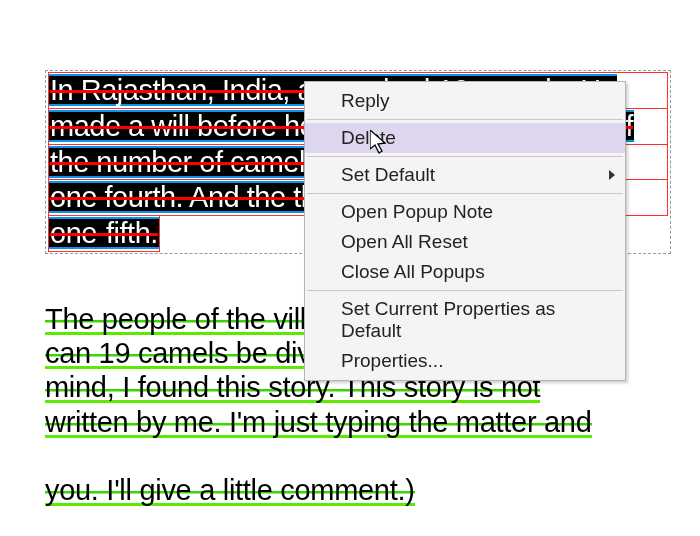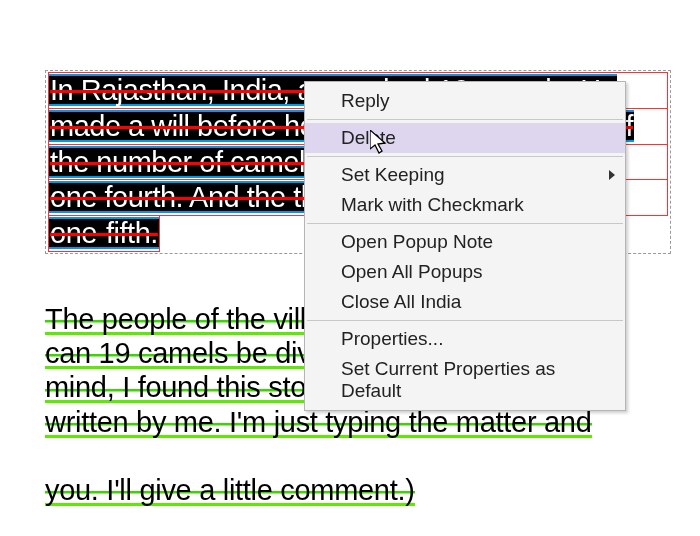--- a/index.html
+++ b/index.html
@@ -119,28 +119,27 @@
   </div>
 
 </div>
 
 <div class="ctx">
   <div class="item">Reply</div>
   <div class="sep"></div>
   <div class="item hover">Delete</div>
   <div class="sep"></div>
   <div class="item">
-    <span>Set Keeping</span>
+    <span>Set Default</span>
     <span class="arrow"></span>
   </div>
-  <div class="item">Mark with Checkmark</div>
   <div class="sep"></div>
   <div class="item">Open Popup Note</div>
-  <div class="item">Open All Popups</div>
-  <div class="item">Close All India</div>
+  <div class="item">Open All Reset</div>
+  <div class="item">Close All Popups</div>
   <div class="sep"></div>
+  <div class="item">Set Current Properties as Default</div>
   <div class="item">Properties...</div>
-  <div class="item">Set Current Properties as Default</div>
 </div>
 
 <svg class="cursor" width="22" height="26">
   <polygon points="0,0 0,19 5,15 9,23 12,21 8,14 15,13" fill="#fff" stroke="#000" stroke-width="1.3"></polygon>
 </svg>
 
 </body></html>

